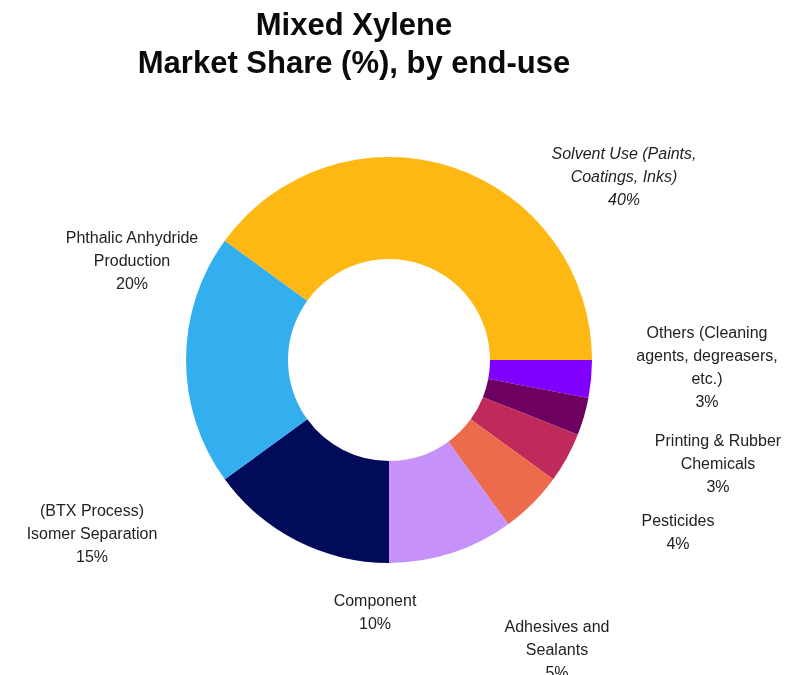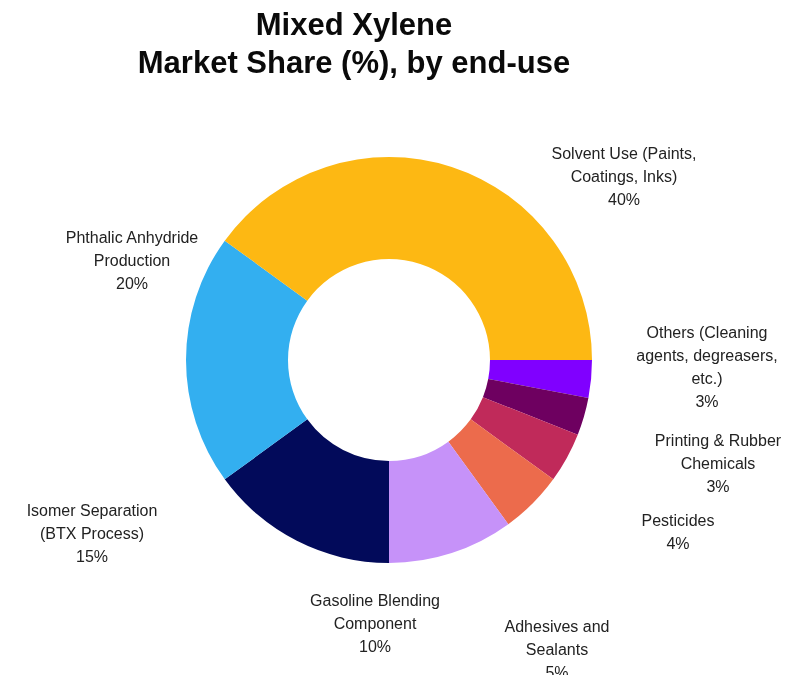--- a/index.html
+++ b/index.html
@@ -46,32 +46,31 @@
     <div class="label" style="left: 678px; top: 509px;">
       <div>Pesticides</div>
       <div>4%</div>
     </div>
     <div class="label" style="left: 557px; top: 567px; margin-top: 48px;">
       <div>Adhesives and</div>
       <div>Sealants</div>
       <div>5%</div>
     </div>
     <div class="label" style="left: 375px; top: 589px;">
-      <div>Gasoline Blending</div>
       <div>Component</div>
       <div>10%</div>
     </div>
     <div class="label" style="left: 92px; top: 499px;">
+      <div>(BTX Process)</div>
       <div>Isomer Separation</div>
-      <div>(BTX Process)</div>
       <div>15%</div>
     </div>
     <div class="label" style="left: 132px; top: 226px;">
       <div>Phthalic Anhydride</div>
       <div>Production</div>
       <div>20%</div>
     </div>
-    <div class="label" style="left: 624px; top: 142px;">
+    <div class="label" style="left: 624px; top: 142px; font-style: italic;">
       <div>Solvent Use (Paints,</div>
       <div>Coatings, Inks)</div>
       <div>40%</div>
     </div>
   </div>
 
 </body></html>

